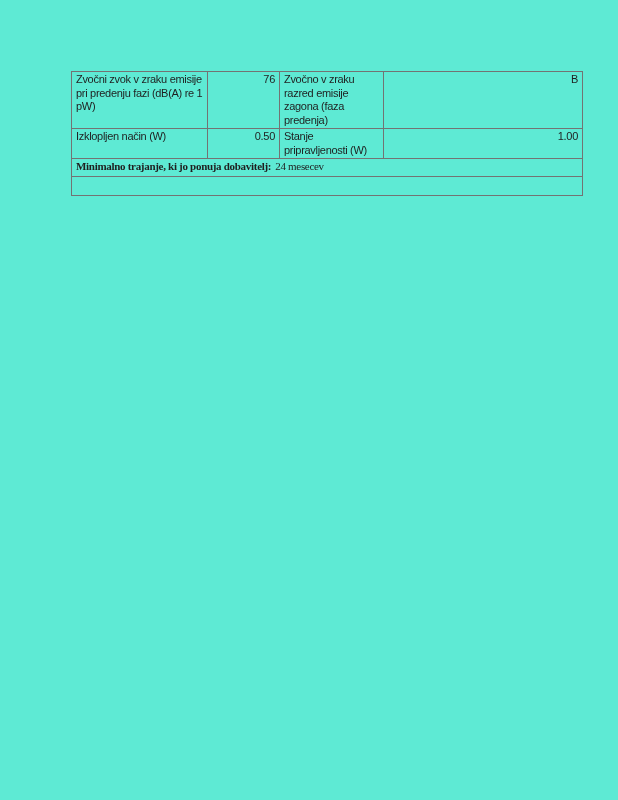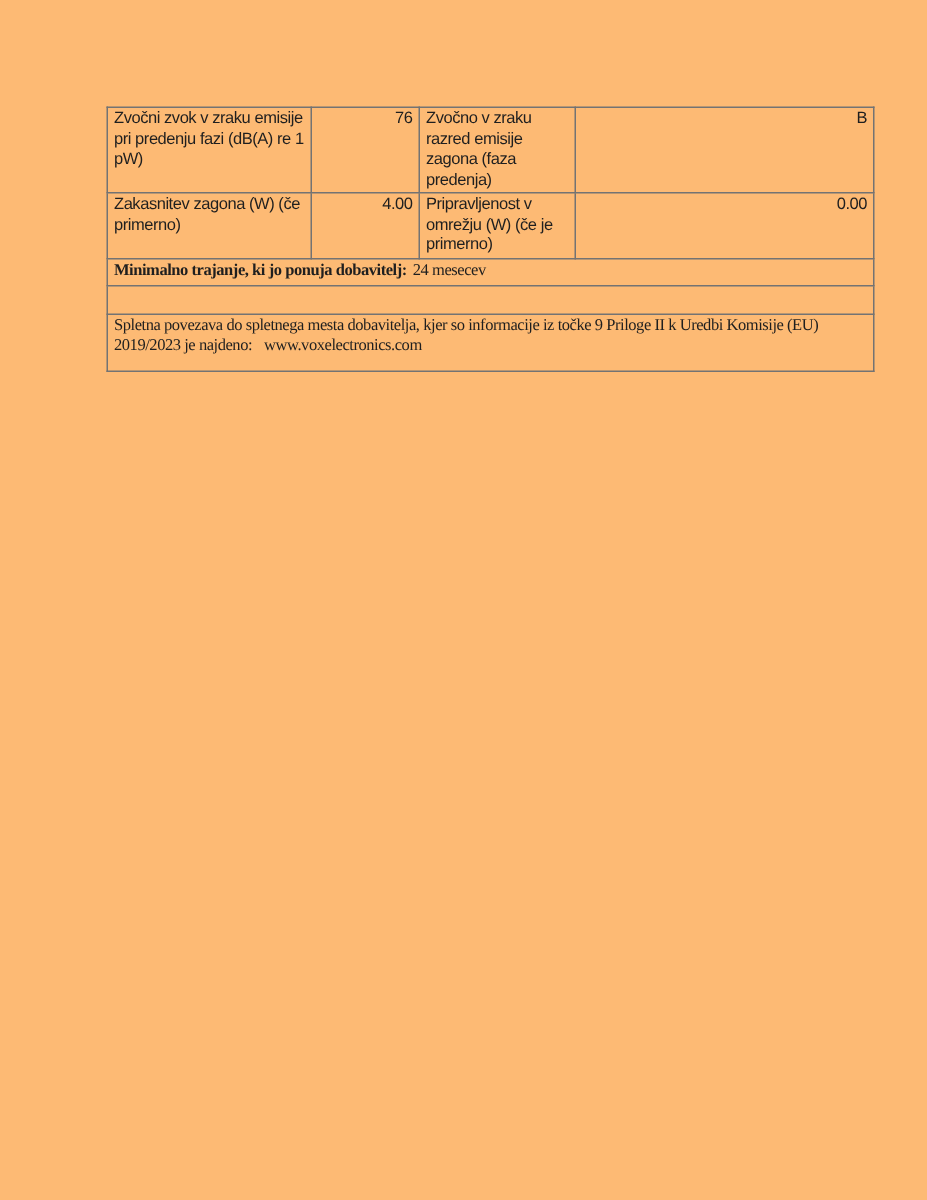--- a/index.html
+++ b/index.html
@@ -8,21 +8,21 @@
   body {
     width: 618px; height: 800px;
     font-family: "Liberation Sans", sans-serif;
     color: #1f1f1f;
     position: relative;
     overflow: hidden;
   }
   .page {
     position: absolute; left: 0; top: 0;
     width: 618px; height: 800px;
-    background: #fdba74;
+    background: #5eead4;
   }
   table.spec {
     position: absolute; left: 71px; top: 71px;
     width: 511px;
     border-collapse: collapse;
     table-layout: fixed;
     font-size: 11px;
     letter-spacing: -0.3px;
     line-height: 13.5px;
   }
@@ -62,41 +62,36 @@
     </colgroup>
 
     <tbody>
         <tr class="row-spec-1">
       <td class="label-cell">Zvočni zvok v zraku emisije pri predenju fazi (dB(A) re 1 pW)</td>
       <td class="value-cell">76</td>
       <td class="label-cell">Zvočno v zraku razred emisije zagona (faza predenja)</td>
       <td class="value-cell">B</td>
     </tr>
 
+    <tr class="row-spec-2">
+      <td class="label-cell">Izklopljen način (W)</td>
+      <td class="value-cell">0.50</td>
+      <td class="label-cell">Stanje pripravljenosti (W)</td>
+      <td class="value-cell">1.00</td>
+    </tr>
 
-    <tr class="row-spec-3">
-      <td class="label-cell">Zakasnitev zagona (W) (če primerno)</td>
-      <td class="value-cell">4.00</td>
-      <td class="label-cell">Pripravljenost v omrežju (W) (če je primerno)</td>
-      <td class="value-cell">0.00</td>
-    </tr>
 
     <tr class="row-info-sm">
       <td class="info-cell" colspan="4">
         <span class="b">Minimalno trajanje, ki jo ponuja dobavitelj:</span><span class="gap-sm">24 mesecev</span>
       </td>
     </tr>
 
 
     <tr class="row-empty">
       <td class="info-cell" colspan="4"></td>
     </tr>
 
 
-    <tr class="row-weblink">
-      <td class="info-cell" colspan="4">
-        <span>Spletna povezava do spletnega mesta dobavitelja, kjer so informacije iz točke 9 Priloge II k Uredbi Komisije (EU) 2019/2023 je najdeno:</span><span class="gap-md">www.voxelectronics.com</span>
-      </td>
-    </tr>
   </tbody>
     </table>
 
 </div>
 
 </body></html>

